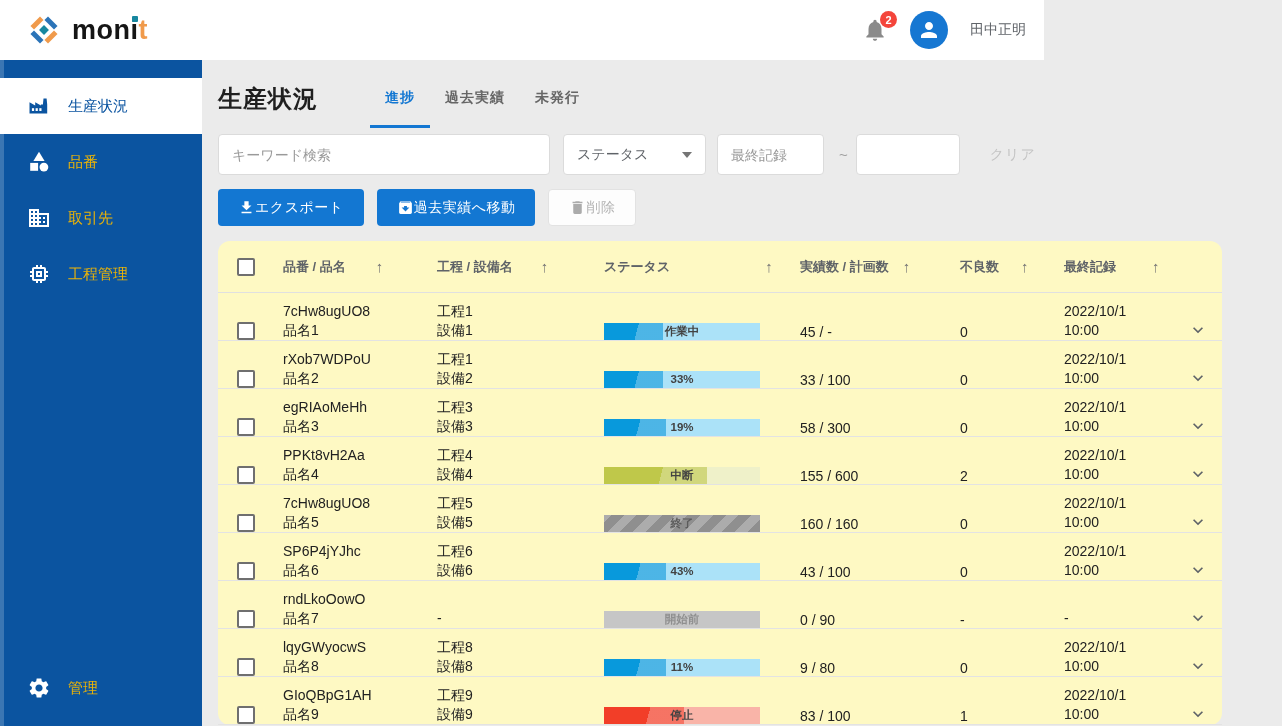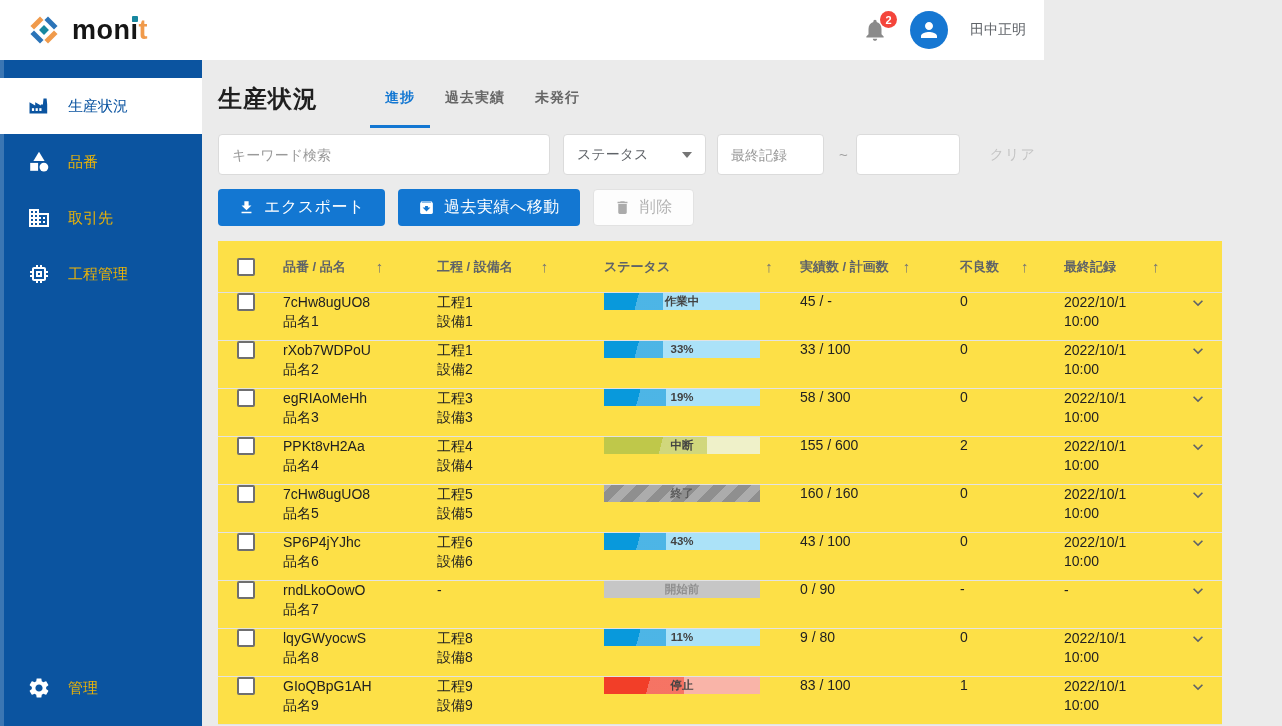--- a/index.html
+++ b/index.html
@@ -43,30 +43,30 @@
   .inp::placeholder{color:#9a9a9a}
   .f-keyword{width:332px}
   .f-select{width:143px;margin-left:13px;display:flex;align-items:center;justify-content:space-between;background:#fff;border:1px solid #DBDBDB;border-radius:4px;height:41px;padding:0 13px;color:#5f6368;font-size:14px;cursor:pointer}
   .caret{width:0;height:0;border-left:5px solid transparent;border-right:5px solid transparent;border-top:6px solid #757575}
   .f-date{width:107px;margin-left:11px}
   .tilde{color:#9e9e9e;font-size:15px;margin:0 8px 0 15px}
   .f-date2{width:104px}
   .clear-link{color:#C3C3C3;font-size:14px;margin-left:30px;cursor:default;letter-spacing:1px}
   
   .actions{display:flex;gap:13px;margin-top:14px}
-  .btn{height:37px;border-radius:4px;display:flex;align-items:center;gap:9px;padding:12px 20px;font-size:16px;border:none;cursor:pointer;letter-spacing:.5px}
+  .btn{height:37px;border-radius:4px;display:flex;align-items:center;padding:12px 20px;font-size:14px;border:none;cursor:pointer;letter-spacing:.5px}
   .btn svg{width:17px;height:17px}
   .btn-primary{background:#1377D2;color:#fff}
   .btn-primary svg{fill:#fff}
   .btn-disabled{background:#fdfdfd;border:1px solid #E2E2E2;color:#B3B3B3;cursor:default}
   .btn-disabled svg{fill:#ABABAB}
   
-  .table{width:1004px;margin-top:15px;background:#fde047;border-radius:0}
+  .table{width:1004px;margin-top:15px;background:#fef9c3;border-radius:12px}
   .thead{display:flex;align-items:center;height:52px;border-bottom:1px solid #E0E0E0;font-size:13px;color:#5f6368;font-weight:bold}
-  .trow{display:flex;align-items:flex-start;height:48px;border-bottom:1px solid #E3E3E3;font-size:14px;color:#212121}
+  .trow{display:flex;align-items:flex-end;height:48px;border-bottom:1px solid #E3E3E3;font-size:14px;color:#212121}
   .c-check{width:65px;padding-left:19px;display:flex;align-items:center;flex:none}
   .checkbox{width:18px;height:18px;border:2px solid #6f6f6f;border-radius:2px;background:#fff;cursor:pointer}
   .col-h{display:flex;align-items:center;flex:none}
   .w0{width:154px}.w1{width:167px}.w2{width:196px}.w3{width:160px}.w4{width:104px}.w5{width:124px}
   .arrow{color:#757575;font-size:15px;font-weight:normal;cursor:pointer}
   .g0{margin-left:30px}.g1{margin-left:28px}.g2{margin-left:95px}.g3{margin-left:14px}.g4{margin-left:22px}.g5{margin-left:36px}
   .cell{flex:none}
   .two-line div{line-height:19px}
   .c-chev{width:34px;display:flex;align-items:center;flex:none}
   .c-chev svg{width:20px;height:20px;fill:#5f6368;cursor:pointer}

